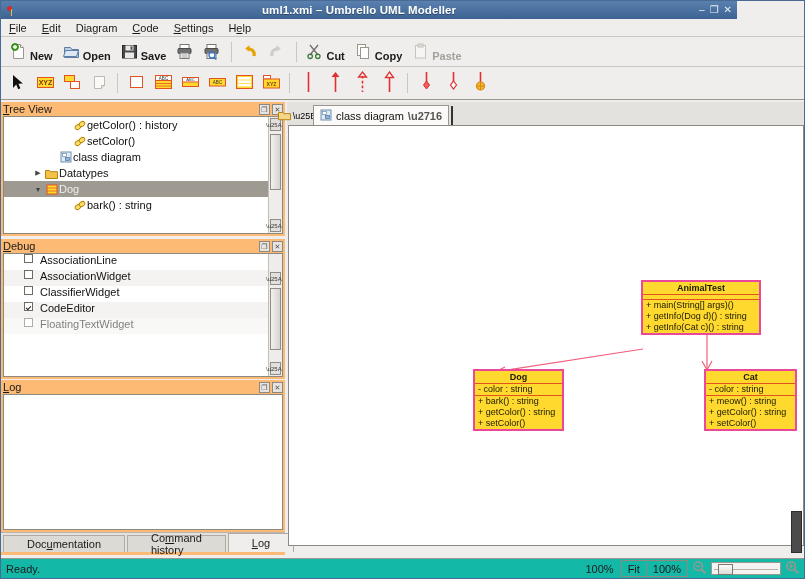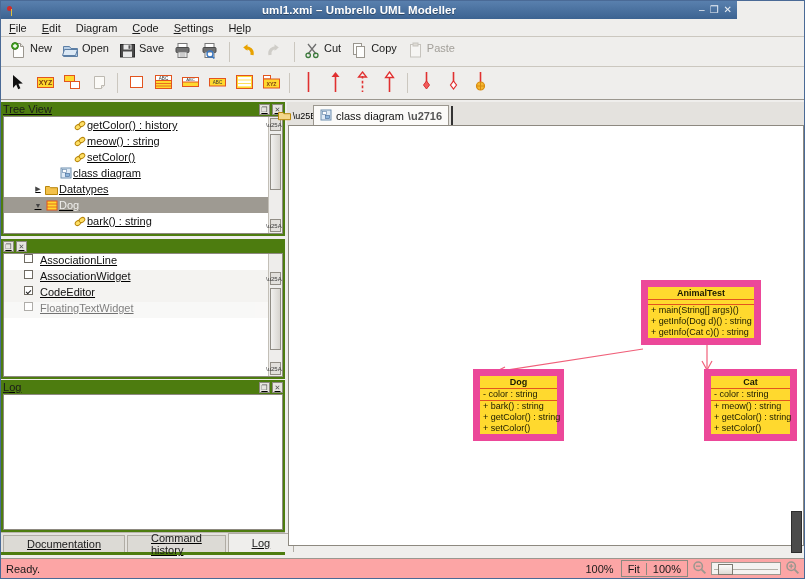--- a/index.html
+++ b/index.html
@@ -37,37 +37,37 @@
   }
   .menubar div{ font-size:11px; color:#1a1a1a; cursor:default; }
   .menubar u{ text-decoration:underline; }
 
   
   .toolbar1{
     position:absolute; left:0; top:36px; width:803px; height:30px;
     background:#efeeec; border-bottom:1px solid #cbc7bf;
     display:flex; align-items:center; padding-left:6px; gap:2px;
   }
-  .tbtn{ display:flex; align-items:flex-start; gap:3px; padding:2px 5px 2px 3px;
-         height:24px; font-size:11px; color:#1a1a1a; cursor:default; }
+  .tbtn{ display:flex; align-items:flex-end; gap:3px; padding:2px 5px 2px 3px;
+         height:24px; font-size:11px; color:#1a1a1a; cursor:default;font-weight:bold; }
   .tbtn.dim{ color:#a3a09a; }
   .tbsep{ width:1px; height:20px; background:#cbc7bf; margin:0 4px; }
 
   
   .toolbar2{
     position:absolute; left:0; top:66px; width:803px; height:33px;
     background:#efeeec; border-bottom:1px solid #9b978f;
     display:flex; align-items:center; padding-left:6px; gap:5px;
   }
   .tool{ width:22px; height:24px; display:flex; align-items:center;
          justify-content:center; cursor:default; }
   .toolsep{ width:1px; height:20px; background:#cbc7bf; margin:0 2px; }
 
   
-  .dock{ position:absolute; background:#4d7c0f;text-decoration:underline; }
+  .dock{ position:absolute; background:#fdba74; }
   .dock-title{
     height:14px; display:flex; align-items:center;
     font-size:11px; color:#1a1a1a; padding-left:2px;
   }
   .dock-title .t{ flex:1; }
   .dock-title u{text-decoration:underline;}
   .dock-btn{ width:11px; height:11px; border:1px solid #8d8980; margin-right:2px;
              font-size:7px; line-height:9px; text-align:center; color:#555;
              background:#e6e4e0; cursor:default; }
 
@@ -124,32 +124,32 @@
                  justify-content:center; gap:1px; }
   .doctab{ height:21px; display:flex; align-items:center; gap:4px; padding:0 6px;
            background:#fbfaf8; border:1px solid #9b978f; border-bottom:1px solid #fbfaf8;
            font-size:11px; color:#111; }
   .canvas{
     position:absolute; left:287px; top:124px; width:516px; height:421px;
     background:#fff; border:1px solid #8d8980; overflow:hidden;
   }
 
   
-  .uml{ position:absolute; background:#ffd92e; border:7px solid #ec4899;
+  .uml{ position:absolute; background:#ffd92e; border:2px solid #ec4899;
         font-size:9px; color:#1a1a00; }
   .uml .name{ text-align:center; font-weight:bold; font-size:9px;
               padding:1px 0 1px; border-bottom:1px solid #e2541f; }
   .uml .sect{ border-bottom:1px solid #e2541f; }
   .uml .sect:last-child{ border-bottom:none; }
   .uml .mem{ padding:0 3px; line-height:11px; white-space:nowrap; }
 
   
   .status{
     position:absolute; left:0; bottom:0; width:803px; height:20px;
-    background:#fca5a5; border-top:1px solid #9b978f;
+    background:#14b8a6; border-top:1px solid #9b978f;
     display:flex; align-items:center; font-size:11px; color:#1a1a1a;
   }
   .st-label{ padding-left:5px; flex:1; }
   .st-cell{ padding:0 7px; }
   .st-box{ border:1px solid #8d8980; height:17px; display:flex; align-items:center; }
   .st-box div{ padding:0 6px; }
   .zslider{ width:70px; height:13px; border:1px solid #9b978f; background:#f4f3f1;
             position:relative; margin:0 4px; }
   .zslider:after{ content:""; position:absolute; left:6px; top:1px;
             width:13px; height:9px; border:1px solid #7d7970;
@@ -478,30 +478,20 @@
         <span class="exp"></span>
         <span class="ic ic-op">
           <svg width="12" height="11" viewBox="0 0 12 11">
             <ellipse cx="4" cy="7" rx="3" ry="2.2" fill="#ffe066" stroke="#b8860b" transform="rotate(-35 4 7)"></ellipse>
             <ellipse cx="8" cy="4" rx="3" ry="2.2" fill="#ffe066" stroke="#b8860b" transform="rotate(-35 8 4)"></ellipse>
           </svg>
         </span>
         <span>getColor() : history</span>
       </div>
 
-      <div class="tree-row" style="padding-left:56px;">
-        <span class="exp"></span>
-        <span class="ic ic-op">
-          <svg width="12" height="11" viewBox="0 0 12 11">
-            <ellipse cx="4" cy="7" rx="3" ry="2.2" fill="#ffe066" stroke="#b8860b" transform="rotate(-35 4 7)"></ellipse>
-            <ellipse cx="8" cy="4" rx="3" ry="2.2" fill="#ffe066" stroke="#b8860b" transform="rotate(-35 8 4)"></ellipse>
-          </svg>
-        </span>
-        <span>meow() : string</span>
-      </div>
 
       <div class="tree-row" style="padding-left:56px;">
         <span class="exp"></span>
         <span class="ic ic-op">
           <svg width="12" height="11" viewBox="0 0 12 11">
             <ellipse cx="4" cy="7" rx="3" ry="2.2" fill="#ffe066" stroke="#b8860b" transform="rotate(-35 4 7)"></ellipse>
             <ellipse cx="8" cy="4" rx="3" ry="2.2" fill="#ffe066" stroke="#b8860b" transform="rotate(-35 8 4)"></ellipse>
           </svg>
         </span>
         <span>setColor()</span>
@@ -554,32 +544,37 @@
       <div class="vsb">
         <div class="ar">\u25A0</div>
         <div class="thumb" style="top:17px; height:56px;"></div>
         <div class="ar" style="position:absolute;bottom:0;left:0;right:0;margin:1px;">\u25A0</div>
       </div>
     </div>
   </div>
 
   <div class="dock" style="left:0; top:238px; width:284px; height:140px;">
     <div class="dock-title">
+      <span class="t"><u>D</u>ebug</span>
       <span class="dock-btn">❐</span>
       <span class="dock-btn">✕</span>
     </div>
     <div class="listbox" style="height:124px; margin:0 2px;">
 
       <div class="dbg-row">
         <span class="cb"></span>
         <span>AssociationLine</span>
       </div>
       <div class="dbg-row alt">
         <span class="cb"></span>
         <span>AssociationWidget</span>
+      </div>
+      <div class="dbg-row">
+        <span class="cb"></span>
+        <span>ClassifierWidget</span>
       </div>
       <div class="dbg-row alt">
         <span class="cb on"></span>
         <span>CodeEditor</span>
       </div>
       <div class="dbg-row alt" style="opacity:.55;">
         <span class="cb"></span>
         <span>FloatingTextWidget</span>
       </div>
 

